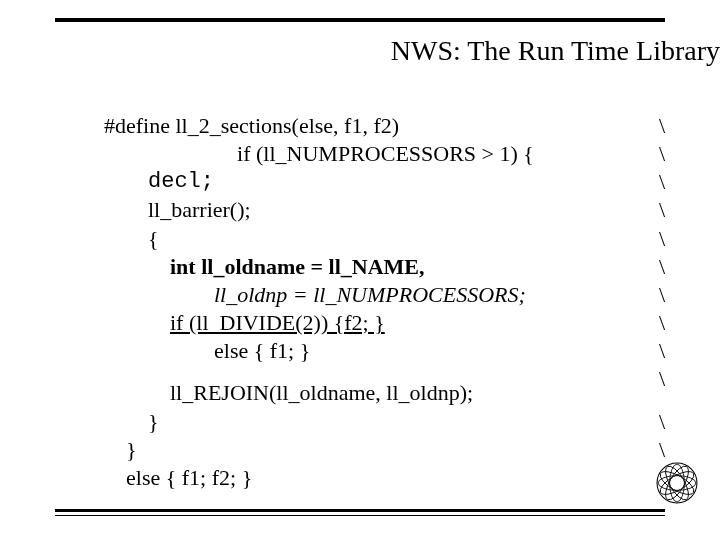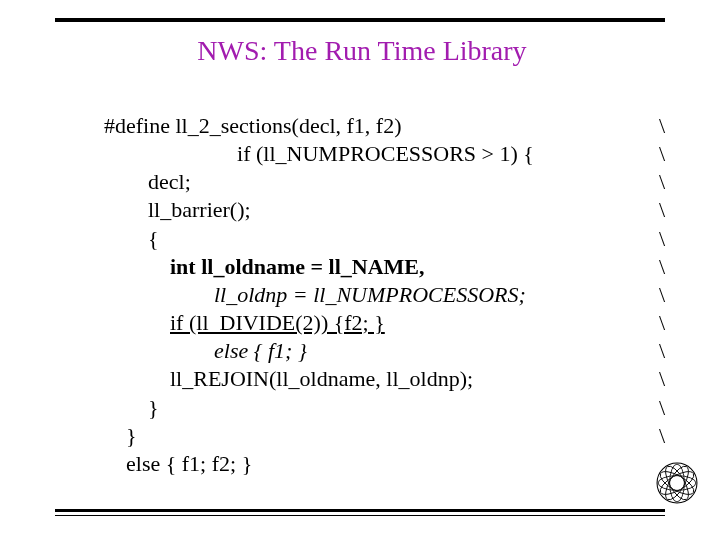--- a/index.html
+++ b/index.html
@@ -17,23 +17,23 @@
     right: 55px;
     top: 18px;
     height: 4px;
     background: #000;
   }
   .title {
     position: absolute;
     top: 35px;
     left: 4px;
     right: 0;
-    text-align: center;
+    text-align: right;
     font-size: 28px;
-    color: #a21caf;
+    color: #000000;
   }
   .code-block {
     position: absolute;
     top: 112px;
     left: 104px;
     right: 55px;
     font-size: 22px;
     color: #000;
     line-height: 1.28;
     font-family: "Times New Roman", Times, serif;
@@ -64,30 +64,30 @@
   .logo svg { width: 100%; height: 100%; display:block; }
 </style>
 </head>
 <body>
 
 <div class="top-rule"></div>
 
 <div class="title">NWS: The Run Time Library</div>
 
 <div class="code-block">
-    <div class="code-line"><span class="code-text" style="padding-left: 0px;">#define ll_2_sections(decl, f1, f2)</span><span class="cont">\</span></div>
+    <div class="code-line"><span class="code-text" style="padding-left: 0px;">#define ll_2_sections(else, f1, f2)</span><span class="cont">\</span></div>
     <div class="code-line"><span class="code-text" style="padding-left: 22px; text-align: center;">if (ll_NUMPROCESSORS &gt; 1) {</span><span class="cont">\</span></div>
-    <div class="code-line"><span class="code-text" style="padding-left: 44px;">decl;</span><span class="cont">\</span></div>
+    <div class="code-line"><span class="code-text" style="padding-left: 44px; font-family: Liberation Mono, monospace;">decl;</span><span class="cont">\</span></div>
     <div class="code-line"><span class="code-text" style="padding-left: 44px;">ll_barrier();</span><span class="cont">\</span></div>
     <div class="code-line"><span class="code-text" style="padding-left: 44px;">{</span><span class="cont">\</span></div>
     <div class="code-line"><span class="code-text" style="padding-left: 66px; font-weight: bold;">int ll_oldname = ll_NAME,</span><span class="cont">\</span></div>
     <div class="code-line"><span class="code-text" style="padding-left: 110px; font-style: italic;">ll_oldnp = ll_NUMPROCESSORS;</span><span class="cont">\</span></div>
     <div class="code-line"><span class="code-text" style="padding-left: 66px; text-decoration: underline;">if (ll_DIVIDE(2)) {f2; }</span><span class="cont">\</span></div>
-    <div class="code-line"><span class="code-text" style="padding-left: 110px; font-style: italic;">else { f1; }</span><span class="cont">\</span></div>
-    <div class="code-line"><span class="code-text" style="padding-left: 66px;">ll_REJOIN(ll_oldname, ll_oldnp);</span><span class="cont">\</span></div>
+    <div class="code-line"><span class="code-text" style="padding-left: 110px;">else { f1; }</span><span class="cont">\</span></div>
+    <div class="code-line"><span class="code-text" style="padding-left: 66px; margin-top: 14px;">ll_REJOIN(ll_oldname, ll_oldnp);</span><span class="cont">\</span></div>
     <div class="code-line"><span class="code-text" style="padding-left: 44px;">}</span><span class="cont">\</span></div>
     <div class="code-line"><span class="code-text" style="padding-left: 22px;">}</span><span class="cont">\</span></div>
     <div class="code-line"><span class="code-text" style="padding-left: 22px;">else { f1; f2; }</span><span class="cont"></span></div>
   </div>
 
 <div class="bottom-rule"></div>
 
 <div class="logo">
   <svg viewBox="0 0 40 40">
     <circle cx="20" cy="20" r="19" fill="none" stroke="#000" stroke-width="1"></circle>

